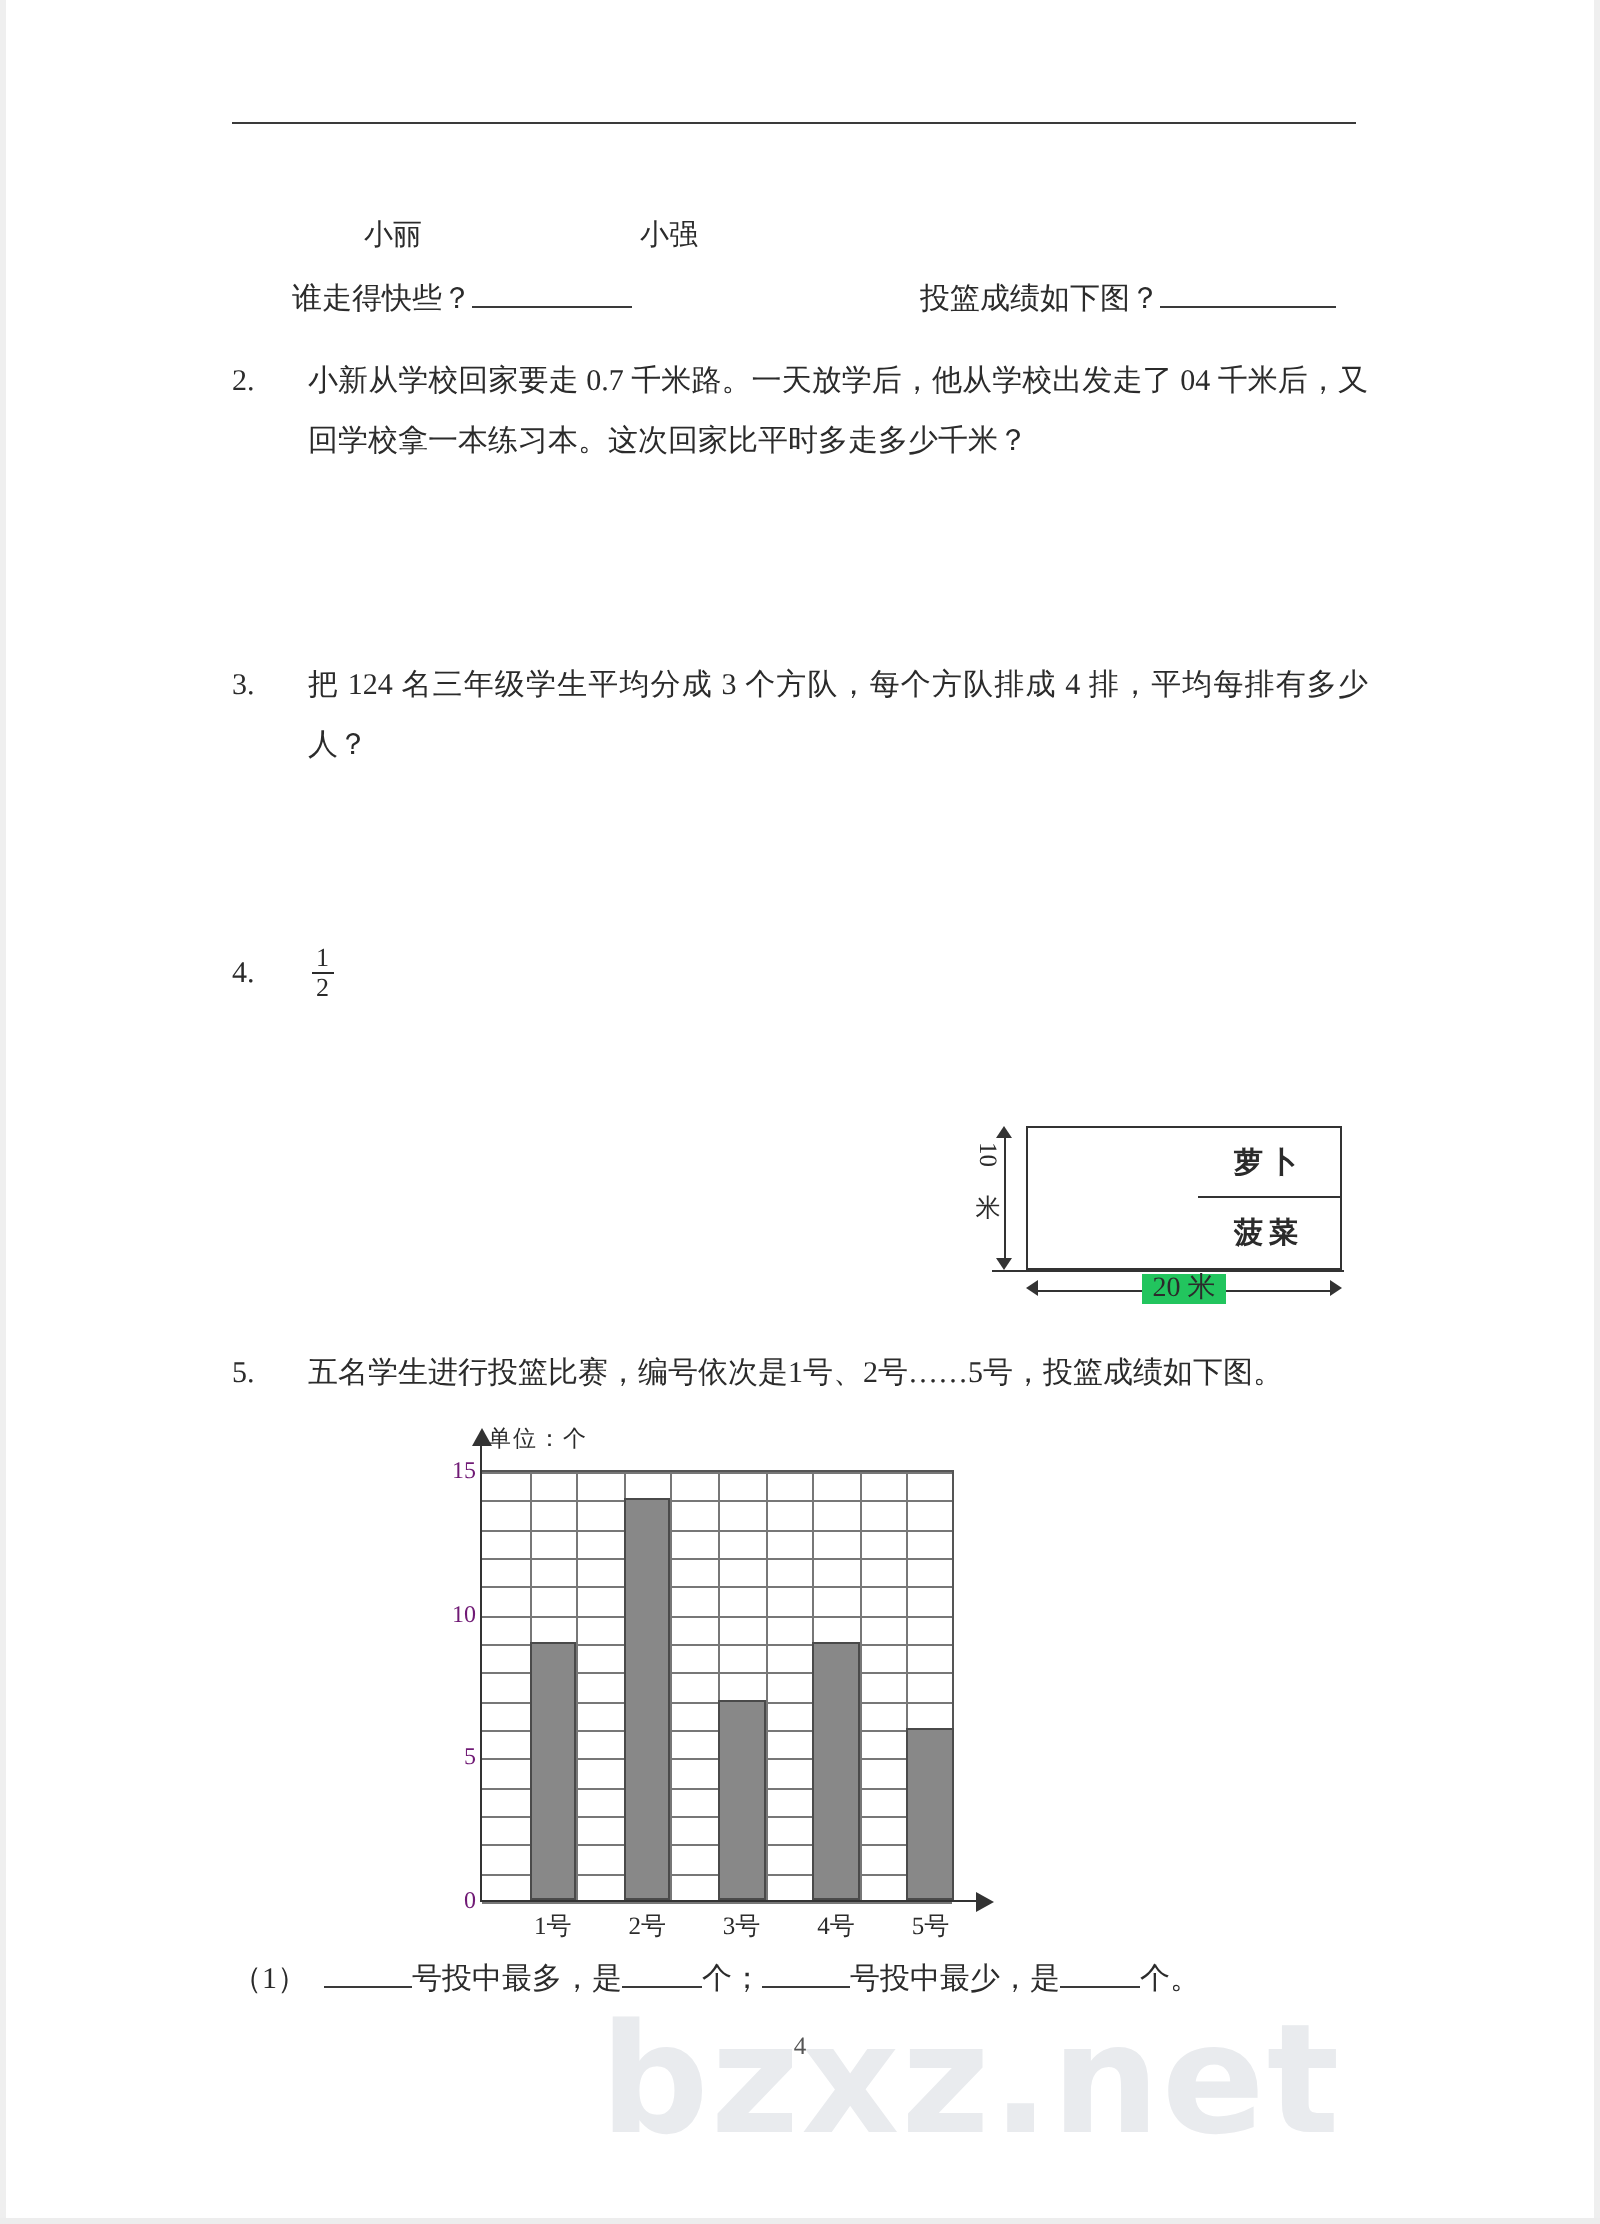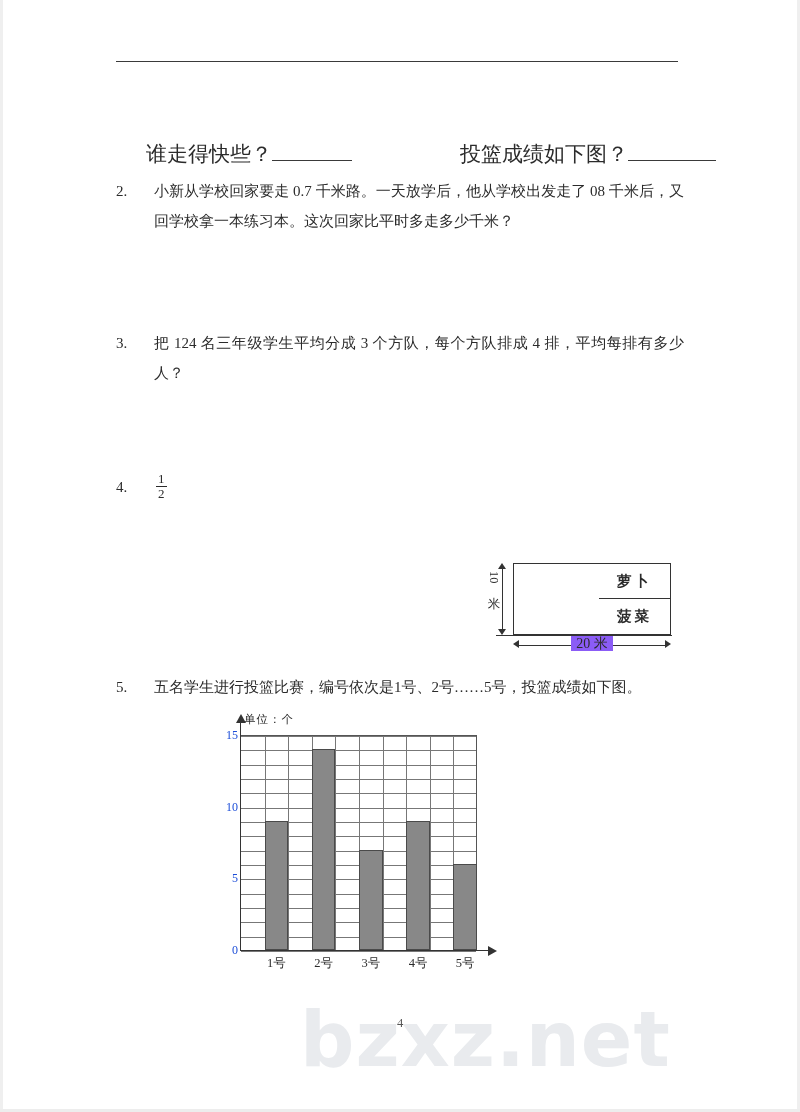--- a/index.html
+++ b/index.html
@@ -44,21 +44,21 @@
     width: 562px; height: 0;
     border-top: 1.6px solid #3a3a3a;
   }
 
   .cn { font-family: "Liberation Serif", "DejaVu Serif", serif; color: #2b2b2b; }
 
   .name-row { position: absolute; left: 116px; top: 108px; width: 562px; height: 22px; }
   .name-a { position: absolute; left: 66px;  top: 0; font-size: 14.5px; }
   .name-b { position: absolute; left: 204px; top: 0; font-size: 14.5px; }
 
-  .qrow-0 { position: absolute; left: 116px; top: 140px; width: 566px; height: 24px; font-size: 21px; text-align: center; }
+  .qrow-0 { position: absolute; left: 116px; top: 140px; width: 566px; height: 24px; font-size: 15px; text-align: center; }
   .qrow-0 .seg-a { position: absolute; left: 30px; top: 0; white-space: nowrap; }
   .qrow-0 .seg-b { position: absolute; left: 344px; top: 0; white-space: nowrap; }
 
   .blank {
     display: inline-block;
     border-bottom: 1.3px solid #3a3a3a;
     vertical-align: baseline;
   }
   .bl-80 { width: 80px; }
   .bl-88 { width: 88px; }
@@ -183,21 +183,21 @@
     width: 0; height: 0;
     border-top: 4.5px solid transparent; border-bottom: 4.5px solid transparent;
     border-left: 6px solid #333;
   }
   .dim-h .lbl {
     position: absolute; left: 0; right: 0; top: -2px;
     text-align: center;
     font-size: 14px;
     color: #2b2b2b;
   }
-  .dim-h .lbl span { background: #8b5cf6; padding: 0 5px; }
+  .dim-h .lbl span { background: #22c55e; padding: 0 5px; }
 
   
   .chart {
     position: absolute;
     left: 222px; top: 716px;
     width: 300px; height: 262px;
   }
   .chart .unit-label {
     position: absolute;
     left: 22px; top: -4px;
@@ -252,21 +252,21 @@
     background: #888888;
     border: 1.2px solid #4a4a4a;
     box-sizing: border-box;
   }
   .chart .ylab-wrap { position: absolute; left: -14px; top: 0; width: 32px; height: 240px; }
   .chart .ylab {
     position: absolute;
     left: 0; width: 30px;
     text-align: right;
     font-size: 12px;
-    color: #1d4ed8;
+    color: #701a75;
   }
   .chart .xlab {
     position: absolute;
     top: 239px;
     width: 40px;
     text-align: center;
     font-size: 12.5px;
     color: #2b2b2b;
   }
 
@@ -297,29 +297,33 @@
   <div class="page-edge-left"></div>
   <div class="page-edge-right"></div>
   <div class="page-edge-bottom"></div>
 
   <div class="watermark">bzxz.net</div>
 
   <div class="content">
 
     <div class="top-rule"></div>
 
+    <div class="name-row">
+      <div class="name-a cn">小丽</div>
+      <div class="name-b cn">小强</div>
+    </div>
 
     <div class="qrow-0 cn">
       <span class="seg-a"><span>谁走得快些？</span><span class="blank bl-80"></span></span>
       <span class="seg-b"><span>投篮成绩如下图？</span><span class="blank bl-88"></span></span>
     </div>
 
     <div class="prob p2 cn">
       <span class="num">2.</span>
-      <div class="body">小新从学校回家要走 0.7 千米路。一天放学后，他从学校出发走了 08 千米后，又回学校拿一本练习本。这次回家比平时多走多少千米？</div>
+      <div class="body">小新从学校回家要走 0.7 千米路。一天放学后，他从学校出发走了 04 千米后，又回学校拿一本练习本。这次回家比平时多走多少千米？</div>
     </div>
 
     <div class="prob p3 cn">
       <span class="num">3.</span>
       <div class="body">把 124 名三年级学生平均分成 3 个方队，每个方队排成 4 排，平均每排有多少人？</div>
     </div>
 
     <div class="prob p4 cn">
       <span class="num">4.</span>
       <div class="body"><span class="frac"><span class="nu">1</span><span class="de">2</span></span></div>
@@ -399,17 +403,20 @@
         </div>
       <div id="xlabels">
           <div class="xlab cn" style="left: 34.4px;">1号</div>
           <div class="xlab cn" style="left: 81.6px;">2号</div>
           <div class="xlab cn" style="left: 128.8px;">3号</div>
           <div class="xlab cn" style="left: 176px;">4号</div>
           <div class="xlab cn" style="left: 223.2px;">5号</div>
         </div>
     </div>
 
+    <div class="q51 cn">
+      <span class="lead">（1）</span><span class="blank bl-44"></span><span>号投中最多，是</span><span class="blank bl-40"></span><span>个；</span><span class="blank bl-44"></span><span>号投中最少，是</span><span class="blank bl-40"></span><span>个。</span>
+    </div>
 
     <div class="pagenum">4</div>
 
   </div>
 </div>
 
 </body></html>

